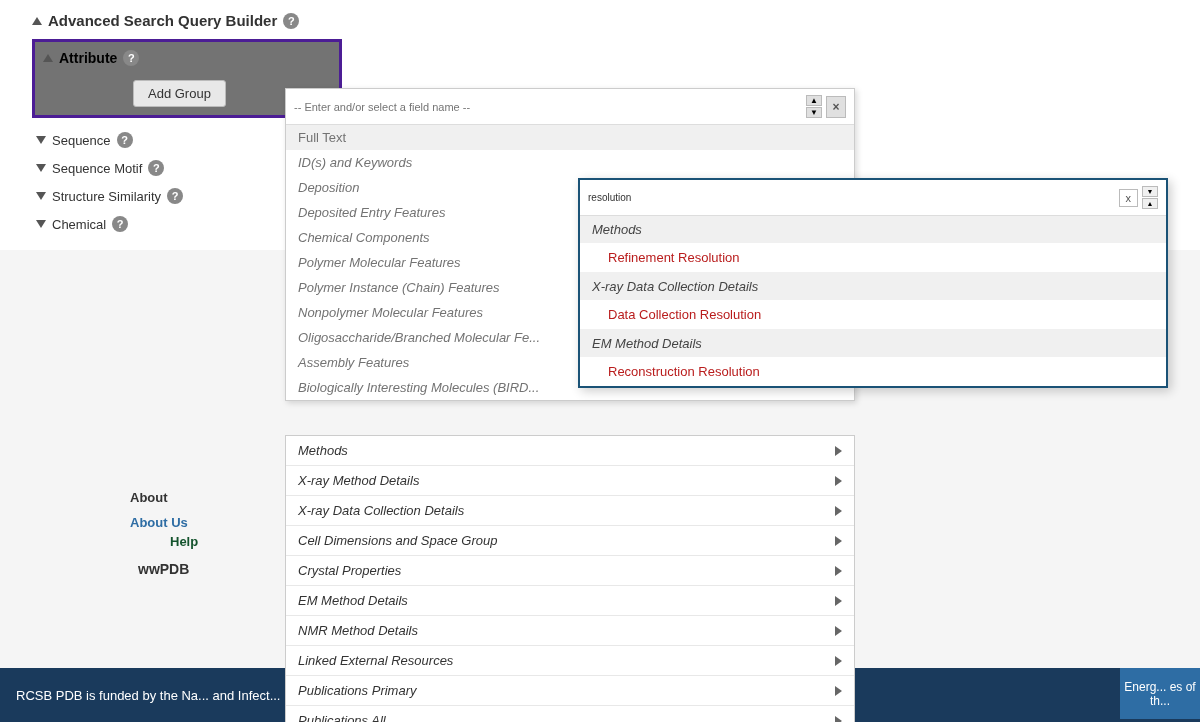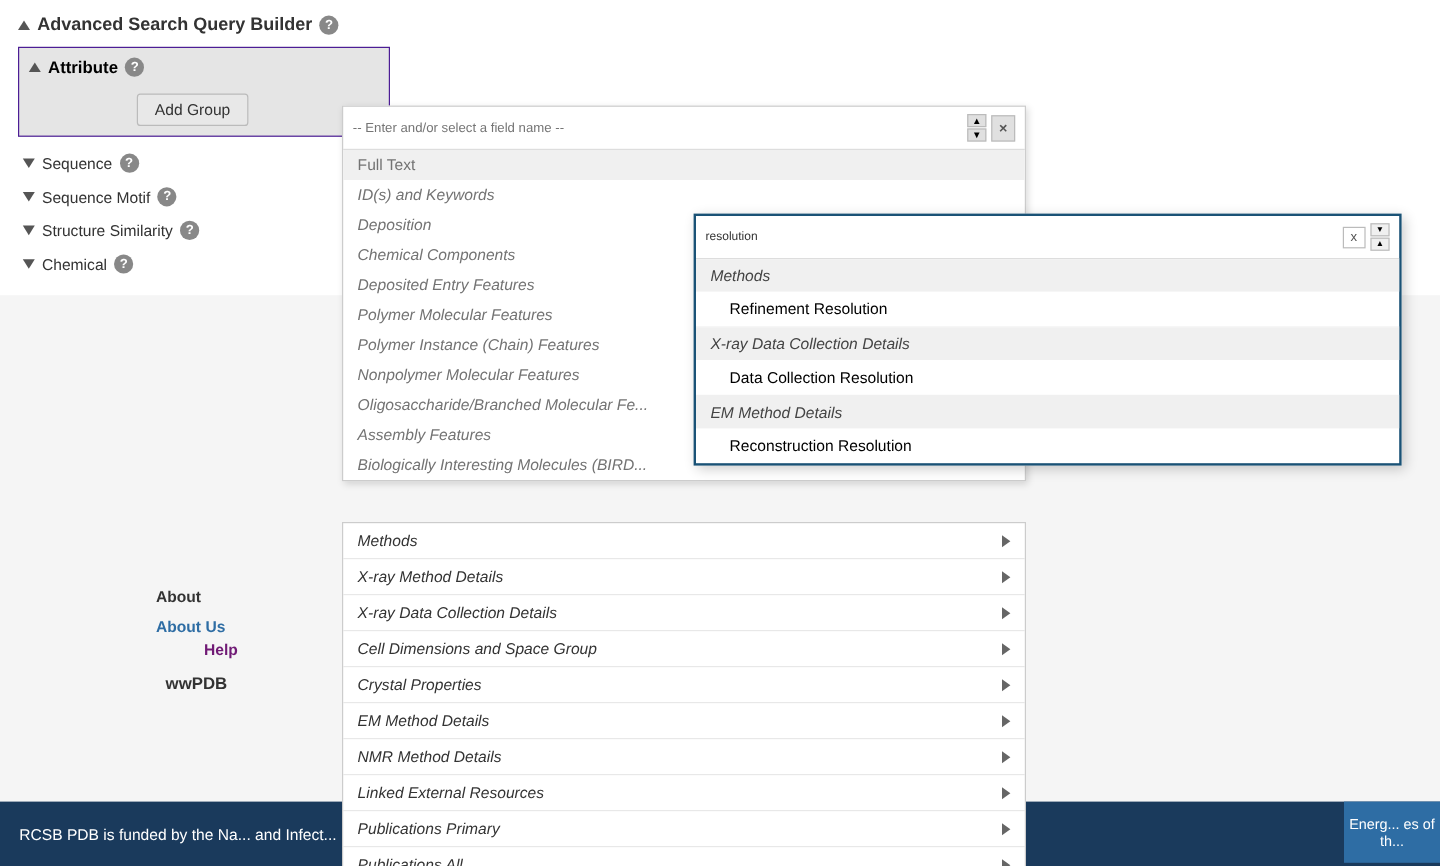--- a/index.html
+++ b/index.html
@@ -8,21 +8,21 @@
       font-size: 13px;
       background: #f5f5f5;
       width: 1200px;
       height: 722px;
       overflow: hidden;
       position: relative;
     }
 
     .main-container {
       background: #fff;
-      padding: 12px 15px;
+      padding: 12px 32px;
       position: relative;
     }
 
     .section-header {
       display: flex;
       align-items: center;
       gap: 6px;
       font-size: 15px;
       font-weight: bold;
       color: #333;
@@ -54,22 +54,22 @@
       height: 16px;
       border-radius: 50%;
       background: #888;
       color: #fff;
       font-size: 11px;
       font-weight: bold;
       cursor: pointer;
     }
 
     .attribute-section {
-      border: 1px solid #4c1d95;
-      background: #e5e5e5;
+      border: 3px solid #4c1d95;
+      background: #737373;
       width: 310px;
       padding: 8px;
     }
 
     .attribute-header {
       display: flex;
       align-items: center;
       gap: 6px;
       font-size: 14px;
       font-weight: bold;
@@ -262,21 +262,21 @@
       background: #f0f0f0;
       font-style: italic;
       font-weight: normal;
       color: #444;
       font-size: 13px;
     }
 
     .resolution-item {
       padding: 7px 12px 7px 28px;
       cursor: pointer;
-      color: #000000;
+      color: #b91c1c;
       font-size: 13px;
       border-bottom: 1px solid #f0f0f0;
     }
     .resolution-item:last-child { border-bottom: none; }
 
     
     .blue-arrow {
       position: absolute;
       top: 148px;
       left: 478px;
@@ -335,21 +335,21 @@
       color: #333;
     }
     .about-link {
       color: #2e6da4;
       cursor: pointer;
       text-decoration: none;
       font-weight: bold;
     }
     .help-label {
       font-weight: bold;
-      color: #701a75;
+      color: #14532d;
       margin-left: 40px;
     }
     .wwpdb-label {
       font-weight: bold;
       color: #333;
       font-size: 14px;
       margin-top: 8px;
       margin-left: 8px;
     }
   </style>
@@ -401,22 +401,22 @@
     <input type="text" placeholder="-- Enter and/or select a field name --" style="">
     <div class="sort-btns">
       <button class="sort-btn">▲</button>
       <button class="sort-btn">▼</button>
     </div>
     <button class="clear-btn">×</button>
   </div>
   <div class="dropdown-item first-item">Full Text</div>
   <div class="dropdown-item">ID(s) and Keywords</div>
   <div class="dropdown-item">Deposition</div>
+  <div class="dropdown-item">Deposited Entry Features</div>
   <div class="dropdown-item">Chemical Components</div>
-  <div class="dropdown-item">Deposited Entry Features</div>
   <div class="dropdown-item">Polymer Molecular Features</div>
   <div class="dropdown-item">Polymer Instance (Chain) Features</div>
   <div class="dropdown-item">Nonpolymer Molecular Features</div>
   <div class="dropdown-item">Oligosaccharide/Branched Molecular Fe...</div>
   <div class="dropdown-item">Assembly Features</div>
   <div class="dropdown-item">Biologically Interesting Molecules (BIRD...</div>
 </div>
 
 <div class="dropdown-rows">
   <div class="dropdown-row">

